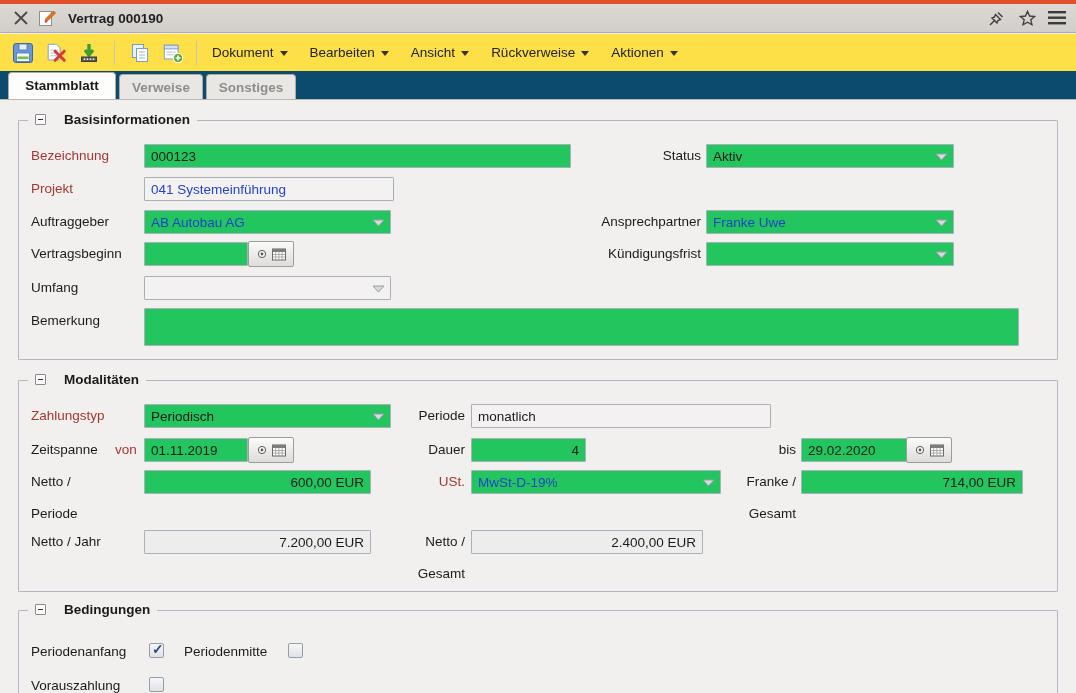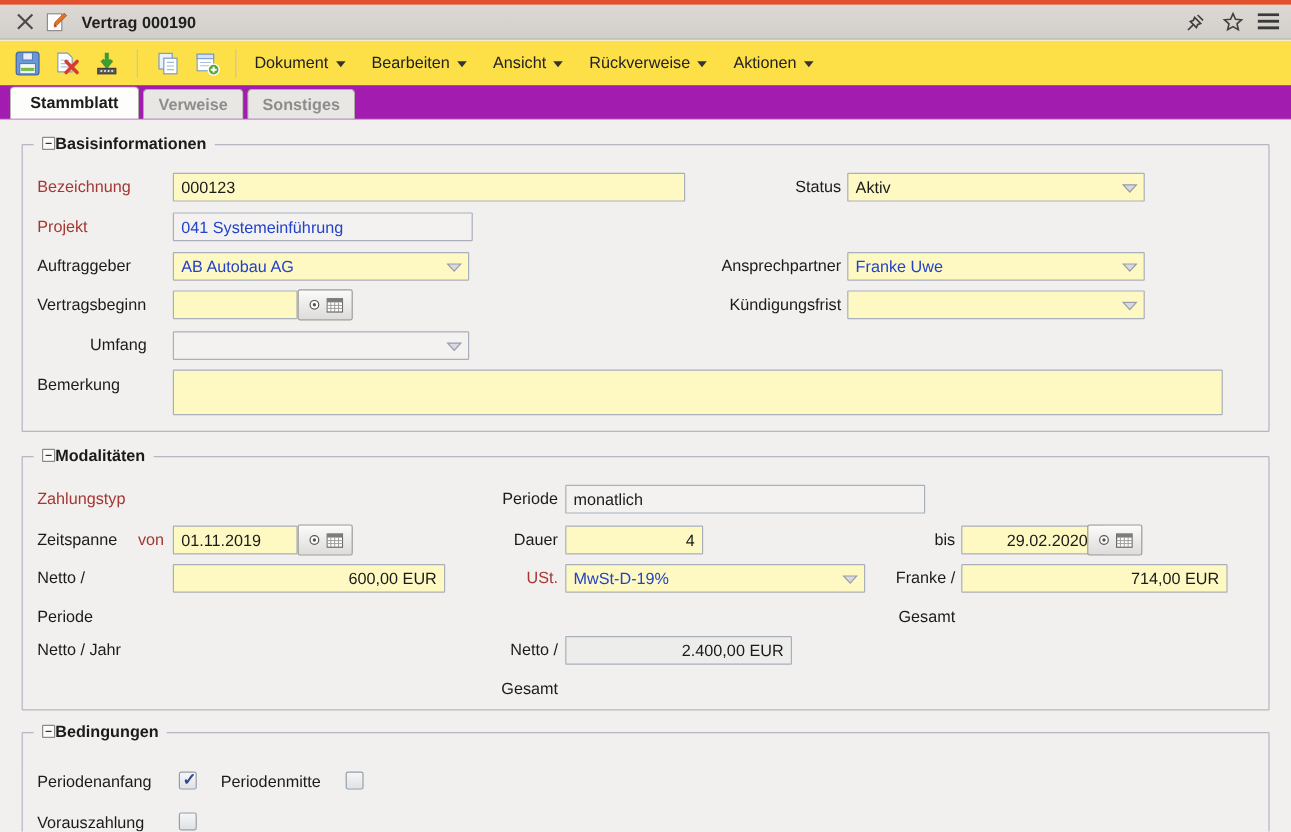--- a/index.html
+++ b/index.html
@@ -21,44 +21,44 @@
 
   .toolbar { position:absolute; left:0; top:34px; width:1076px; height:37px;
              background:#fde047; display:flex; align-items:center; }
   .toolbar .icons { display:flex; align-items:center; gap:11px; margin-left:12px; }
   .tsep { width:1px; height:24px; background:#c6c3bf; margin:0 3px; }
   .menus { display:flex; align-items:center; gap:22px; margin-left:12px; }
   .menu-item { display:flex; align-items:center; gap:6px; color:#222; cursor:default; }
   .menu-caret { width:0; height:0; border-left:4px solid transparent; border-right:4px solid transparent; border-top:5px solid #333; margin-top:2px; }
 
   .tabstrip { position:absolute; left:0; top:71px; width:1076px; height:29px;
-              background:#a21caf; border-bottom:1px solid #bab7b3; }
+              background:#0c4a6e; border-bottom:1px solid #bab7b3; }
   .tab { position:absolute; bottom:0; font-weight:bold; border:1px solid #aeaba6; border-bottom:none;
          border-radius:4px 4px 0 0; display:flex; align-items:flex-start; justify-content:center; padding-top:5px; }
   .tab.active { background:#fdfdfc; color:#1c1c1c; height:27px; z-index:2; }
   .tab.inactive { background:#e9e7e4; color:#8d8d8d; height:25px; }
   .tab0 { left:8px;   width:108px; }
   .tab1 { left:119px; width:84px;  }
   .tab2 { left:206px; width:90px;  }
 
   .content { position:absolute; left:0; top:100px; width:1076px; height:593px; background:#f1f0ee; }
 
   
   .fs { position:absolute; border:1px solid #b5b5c3; border-radius:1px; }
   .fs-legend { position:absolute; top:-9px; left:9px; background:#f1f0ee; padding:0 7px;
-               display:flex; align-items:center; gap:0; font-weight:bold; font-size:13.5px; color:#1a1a1a; }
+               display:flex; align-items:center; gap:18px; font-weight:bold; font-size:13.5px; color:#1a1a1a; }
   .collapse-box { width:11px; height:11px; border:1px solid #8a8a8a; background:#fcfcfc;
                   position:relative; border-radius:1px; }
   .collapse-box::after { content:""; position:absolute; left:2px; top:4px; width:5px; height:1px; background:#333; }
 
   .lbl { position:absolute; white-space:nowrap; color:#1b1b1b; }
   .lbl.req { color:#a43733; }
   .lbl.r { text-align:right; }
 
-  .fld { position:absolute; height:24px; border:1px solid #a9b0bc; background:#fef9c3; border-radius:1px; }
+  .fld { position:absolute; height:24px; border:1px solid #a9b0bc; background:#22c55e; border-radius:1px; }
   input.fi, textarea.fi { width:100%; height:100%; border:none; outline:none; background:transparent;
           font-family:"Liberation Sans", sans-serif; font-size:13.5px; color:#1b1b1b; padding:0 6px; }
   textarea.fi { resize:none; padding-top:3px; }
   .fld.gray  { background:#f3f2f0; }
   .fld.ro    { background:#ededeb; }
   .blue input.fi { color:#2342cb; }
   .num input.fi { text-align:right; }
 
   .dd-arrow { position:absolute; right:5px; top:8px; width:13px; height:8px; pointer-events:none; }
 
@@ -269,41 +269,47 @@
     </div>
 
     <span class="lbl r" style="left:500px; top:125px; width:182px;">Kündigungsfrist</span>
     <div class="fld" style="left:687px; top:121px; width:248px;">
       <input class="fi" value="" style="">
       <svg class="dd-arrow" viewBox="0 0 13 8">
           <path d="M1,1 h11 l-5.5,6 z" fill="#d9d9e2" stroke="#9b9ba8"></path>
         </svg>
     </div>
 
-    <span class="lbl" style="left:12px; top:159px;margin-left:44px;">Umfang</span>
+    <span class="lbl" style="left:12px; top:159px;">Umfang</span>
     <div class="fld gray" style="left:125px; top:155px; width:247px;">
       <input class="fi" value="" style="">
       <svg class="dd-arrow" viewBox="0 0 13 8">
           <path d="M1,1 h11 l-5.5,6 z" fill="#d9d9e2" stroke="#9b9ba8"></path>
         </svg>
     </div>
 
     <span class="lbl" style="left:12px; top:192px;">Bemerkung</span>
     <div class="fld" style="left:125px; top:187px; width:875px; height:38px;">
       <textarea class="fi" value="" style=""></textarea>
     </div>
   </div>
 
   <div class="fs" style="left:18px; top:280px; width:1040px; height:212px;">
     <div class="fs-legend">
       <span class="collapse-box"></span>
       <span>Modalitäten</span>
     </div>
 
     <span class="lbl req" style="left:12px; top:27px;">Zahlungstyp</span>
+    <div class="fld" style="left:125px; top:23px; width:247px;">
+      <input class="fi" value="Periodisch" style="">
+      <svg class="dd-arrow" viewBox="0 0 13 8">
+          <path d="M1,1 h11 l-5.5,6 z" fill="#d9d9e2" stroke="#9b9ba8"></path>
+        </svg>
+    </div>
 
     <span class="lbl r" style="left:380px; top:27px; width:66px;">Periode</span>
     <div class="fld gray" style="left:452px; top:23px; width:300px;">
       <input class="fi" value="monatlich" style="">
     </div>
 
     <span class="lbl" style="left:12px; top:61px;">Zeitspanne</span>
     <span class="lbl req" style="left:96px; top:61px;">von</span>
     <div class="fld" style="left:125px; top:57px; width:104px;">
       <input class="fi" value="01.11.2019" style="">
@@ -321,21 +327,21 @@
           </g>
         </svg>
     </div>
 
     <span class="lbl r" style="left:380px; top:61px; width:66px;">Dauer</span>
     <div class="fld num" style="left:452px; top:57px; width:115px;">
       <input class="fi" value="4" style="">
     </div>
 
     <span class="lbl r" style="left:727px; top:61px; width:50px;">bis</span>
-    <div class="fld" style="left:782px; top:57px; width:120px;padding-left:31px;">
+    <div class="fld" style="left:782px; top:57px; width:120px;">
       <input class="fi" value="29.02.2020" style="">
     </div>
     <div class="datebtn" style="left:887px; top:56px;">
       <svg width="10" height="10" viewBox="0 0 10 10">
           <circle cx="5" cy="5" r="3.6" fill="#fff" stroke="#555"></circle>
           <circle cx="5" cy="5" r="1.4" fill="#555"></circle>
         </svg>
       <svg width="14" height="13" viewBox="0 0 14 13">
           <rect x="0.5" y="1" width="13" height="11" fill="#fff" stroke="#666"></rect>
           <rect x="0.5" y="1" width="13" height="3" fill="#7d7d7d"></rect>
@@ -359,24 +365,27 @@
         </svg>
     </div>
 
     <span class="lbl r" style="left:717px; top:93px; width:60px;">Franke /</span>
     <span class="lbl r" style="left:717px; top:125px; width:60px;">Gesamt</span>
     <div class="fld num" style="left:782px; top:89px; width:222px;">
       <input class="fi" value="714,00 EUR" style="">
     </div>
 
     <span class="lbl" style="left:12px; top:153px;">Netto / Jahr</span>
+    <div class="fld num ro" style="left:125px; top:149px; width:227px;">
+      <input class="fi" readonly="" value="7.200,00 EUR" style="">
+    </div>
 
     <span class="lbl r" style="left:380px; top:153px; width:66px;">Netto /</span>
     <span class="lbl r" style="left:380px; top:185px; width:66px;">Gesamt</span>
-    <div class="fld num ro" style="left:452px; top:149px; width:189px;">
+    <div class="fld num ro" style="left:452px; top:149px; width:232px;">
       <input class="fi" readonly="" value="2.400,00 EUR" style="">
     </div>
   </div>
 
   <div class="fs" style="left:18px; top:510px; width:1040px; height:120px;">
     <div class="fs-legend">
       <span class="collapse-box"></span>
       <span>Bedingungen</span>
     </div>
 

